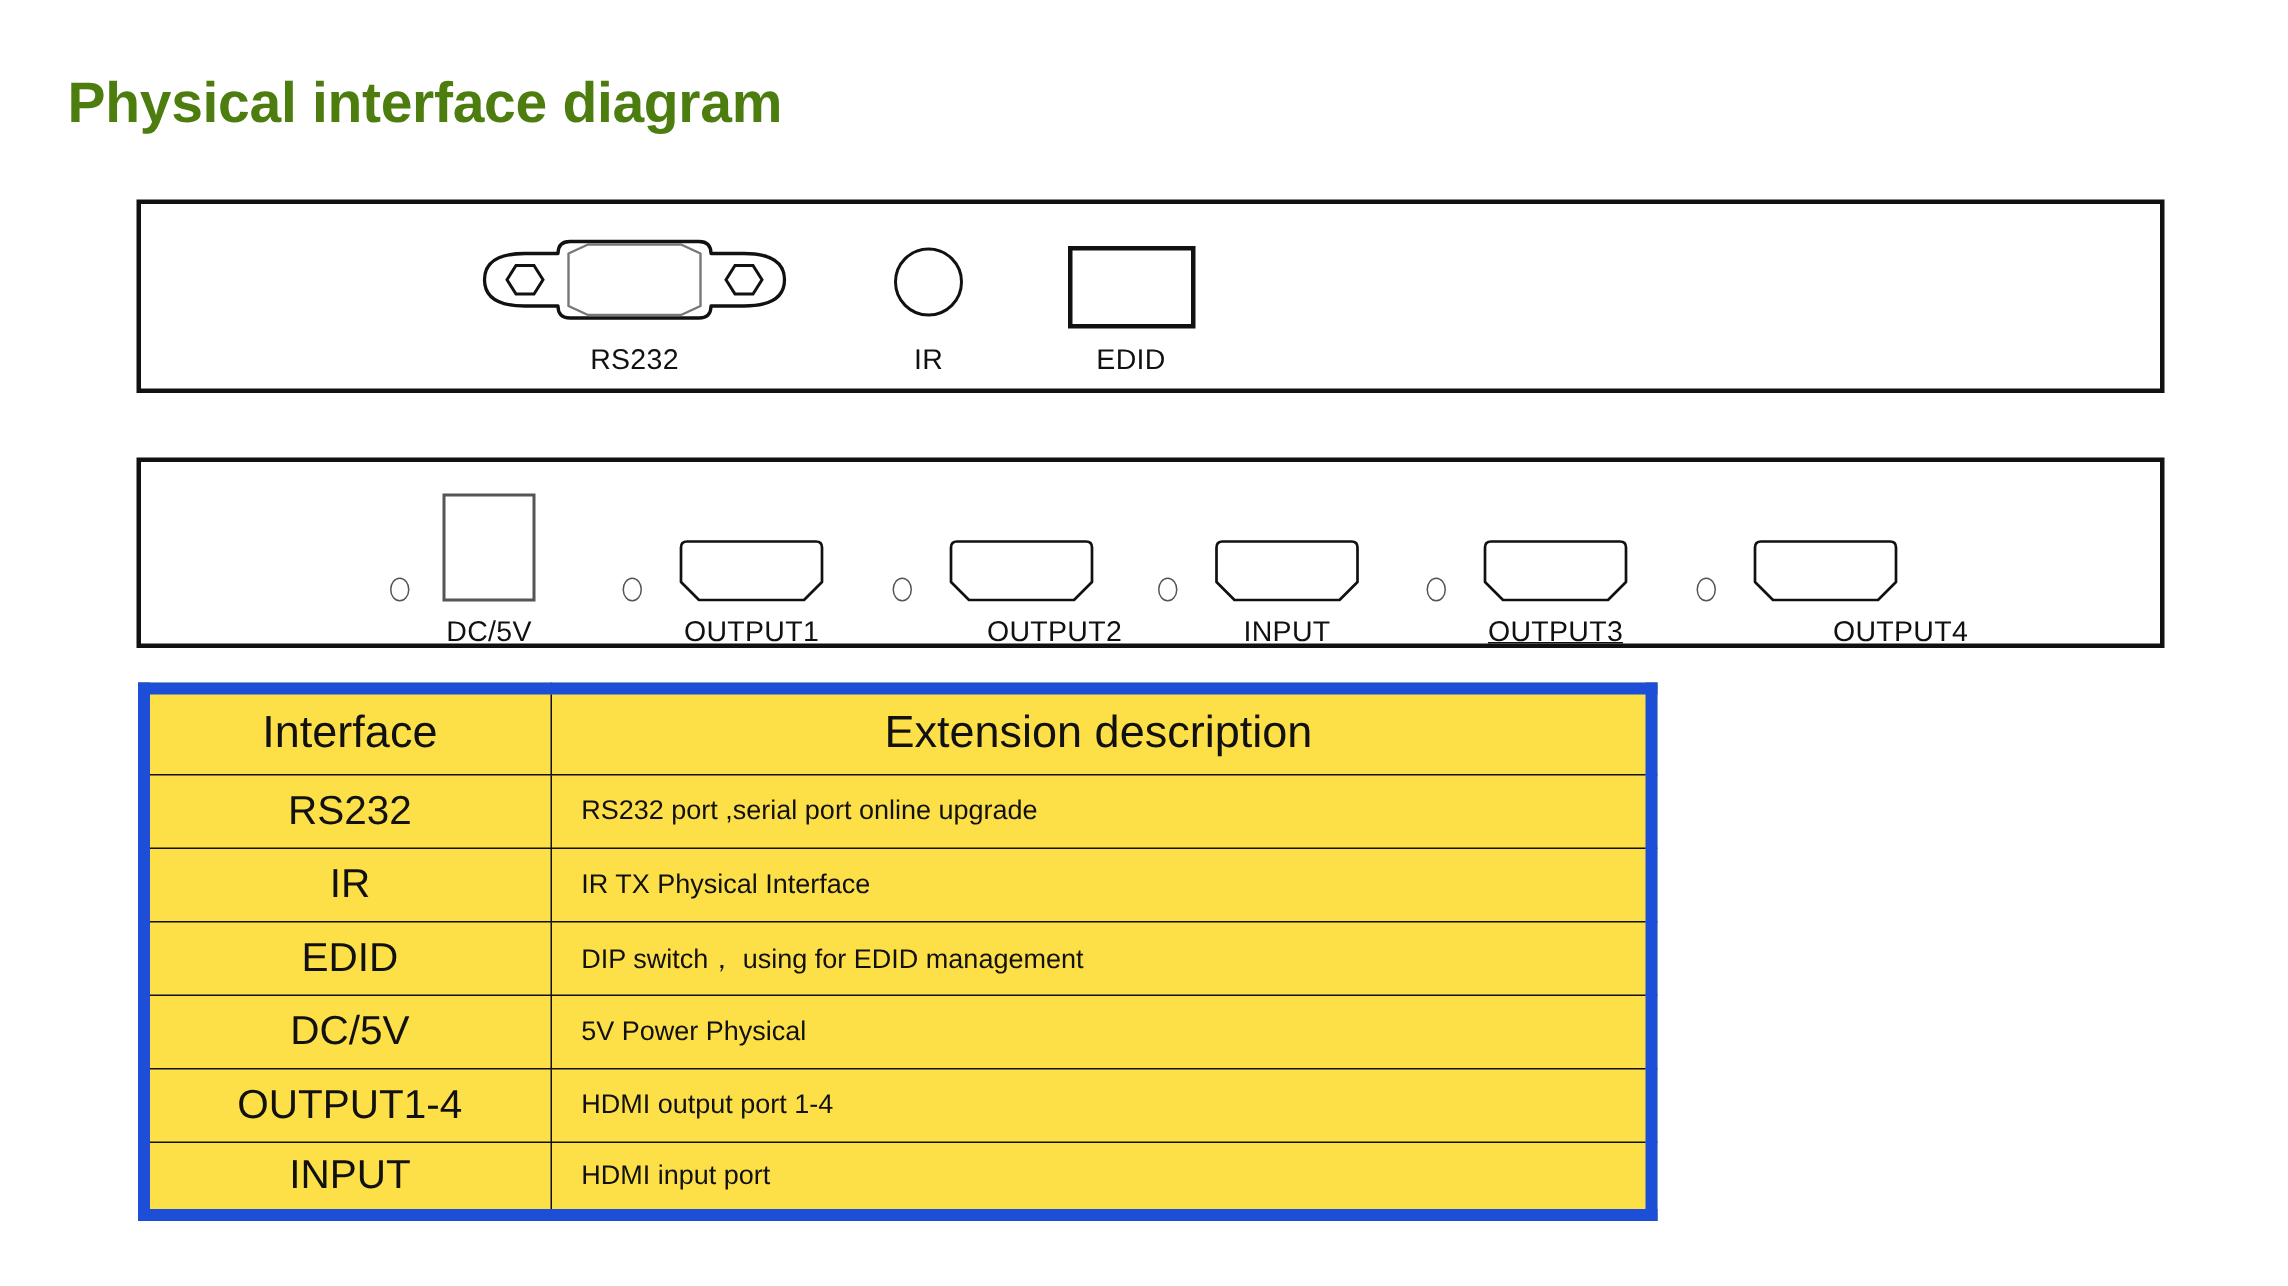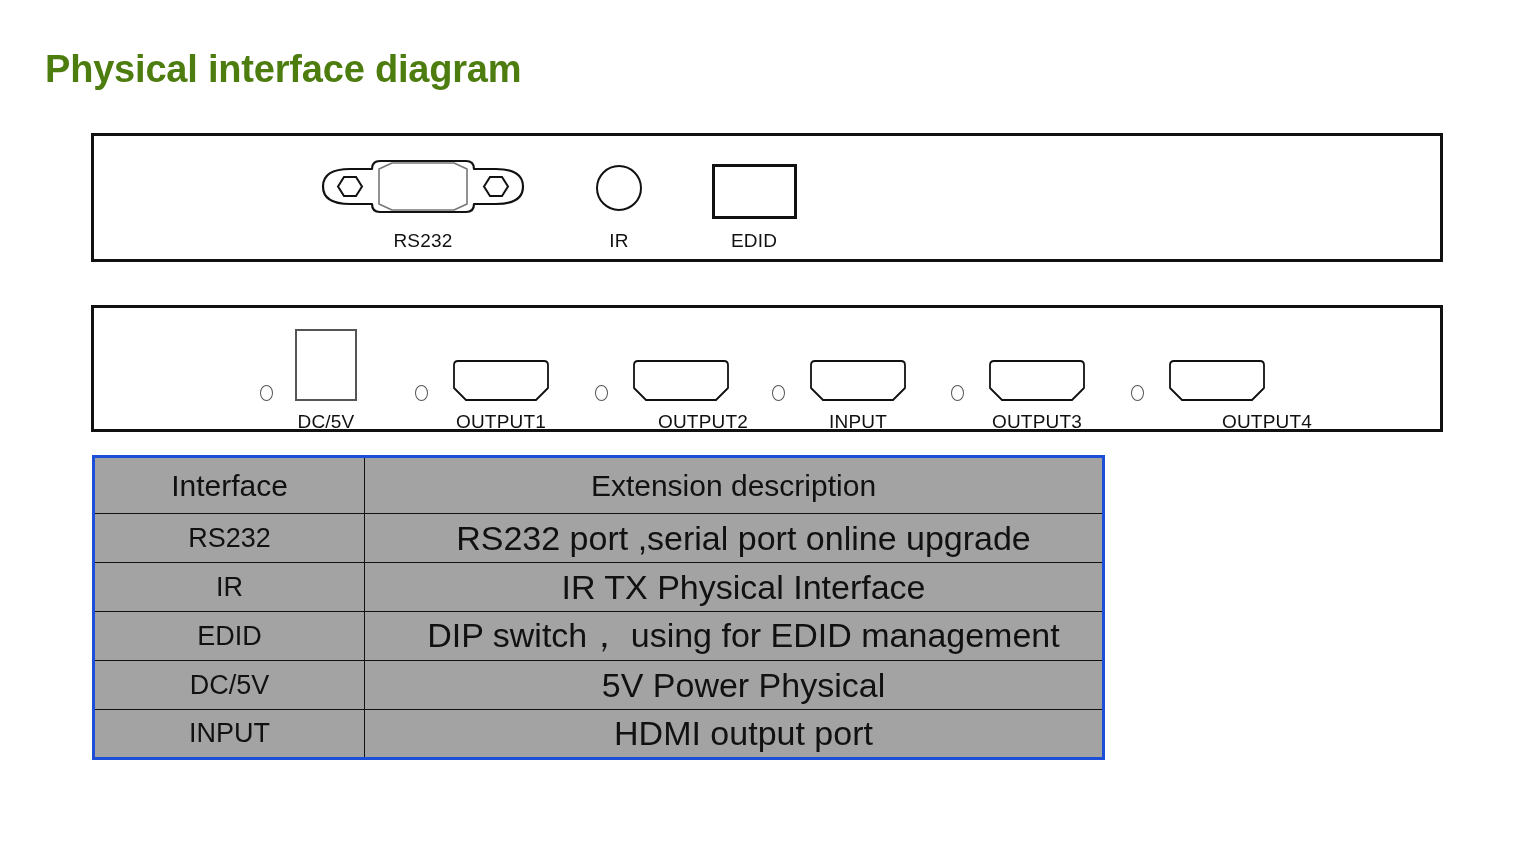--- a/index.html
+++ b/index.html
@@ -94,40 +94,40 @@
   
   .hdmi { position: absolute; }
 
   
   #interface-table {
     position: absolute;
     left: 92px;
     top: 455px;
     width: 1013px;
     border-collapse: collapse;
-    border: 3px solid #1d4ed8;
-    background: #a3a3a3;
+    border: 8px solid #1d4ed8;
+    background: #fde047;
   }
   #interface-table td, #interface-table th {
     border: 1.6px solid #111111;
     padding: 0;
     height: 49px;
     vertical-align: middle;
     font-weight: normal;
     color: #111111;
   }
   .col-interface {
     width: 271px;
     text-align: center;
     font-size: 27px;
   }
   .col-desc {
-    text-align: center;
+    text-align: left;
     padding-left: 20px !important;
-    font-size: 34px;
+    font-size: 18px;
   }
   #interface-table thead th {
     height: 57px;
     font-size: 30px;
   }
   #interface-table thead th.col-desc {
     text-align: center;
     padding-left: 0 !important;
   }
 </style>
@@ -225,17 +225,21 @@
     </tr>
     <tr>
       <td class="col-interface">EDID</td>
       <td class="col-desc">DIP switch， using for EDID management</td>
     </tr>
     <tr>
       <td class="col-interface">DC/5V</td>
       <td class="col-desc">5V Power Physical</td>
     </tr>
     <tr>
+      <td class="col-interface">OUTPUT1-4</td>
+      <td class="col-desc">HDMI output port 1-4</td>
+    </tr>
+    <tr>
       <td class="col-interface">INPUT</td>
-      <td class="col-desc">HDMI output port</td>
+      <td class="col-desc">HDMI input port</td>
     </tr>
   </tbody>
 </table>
 
 </body></html>

